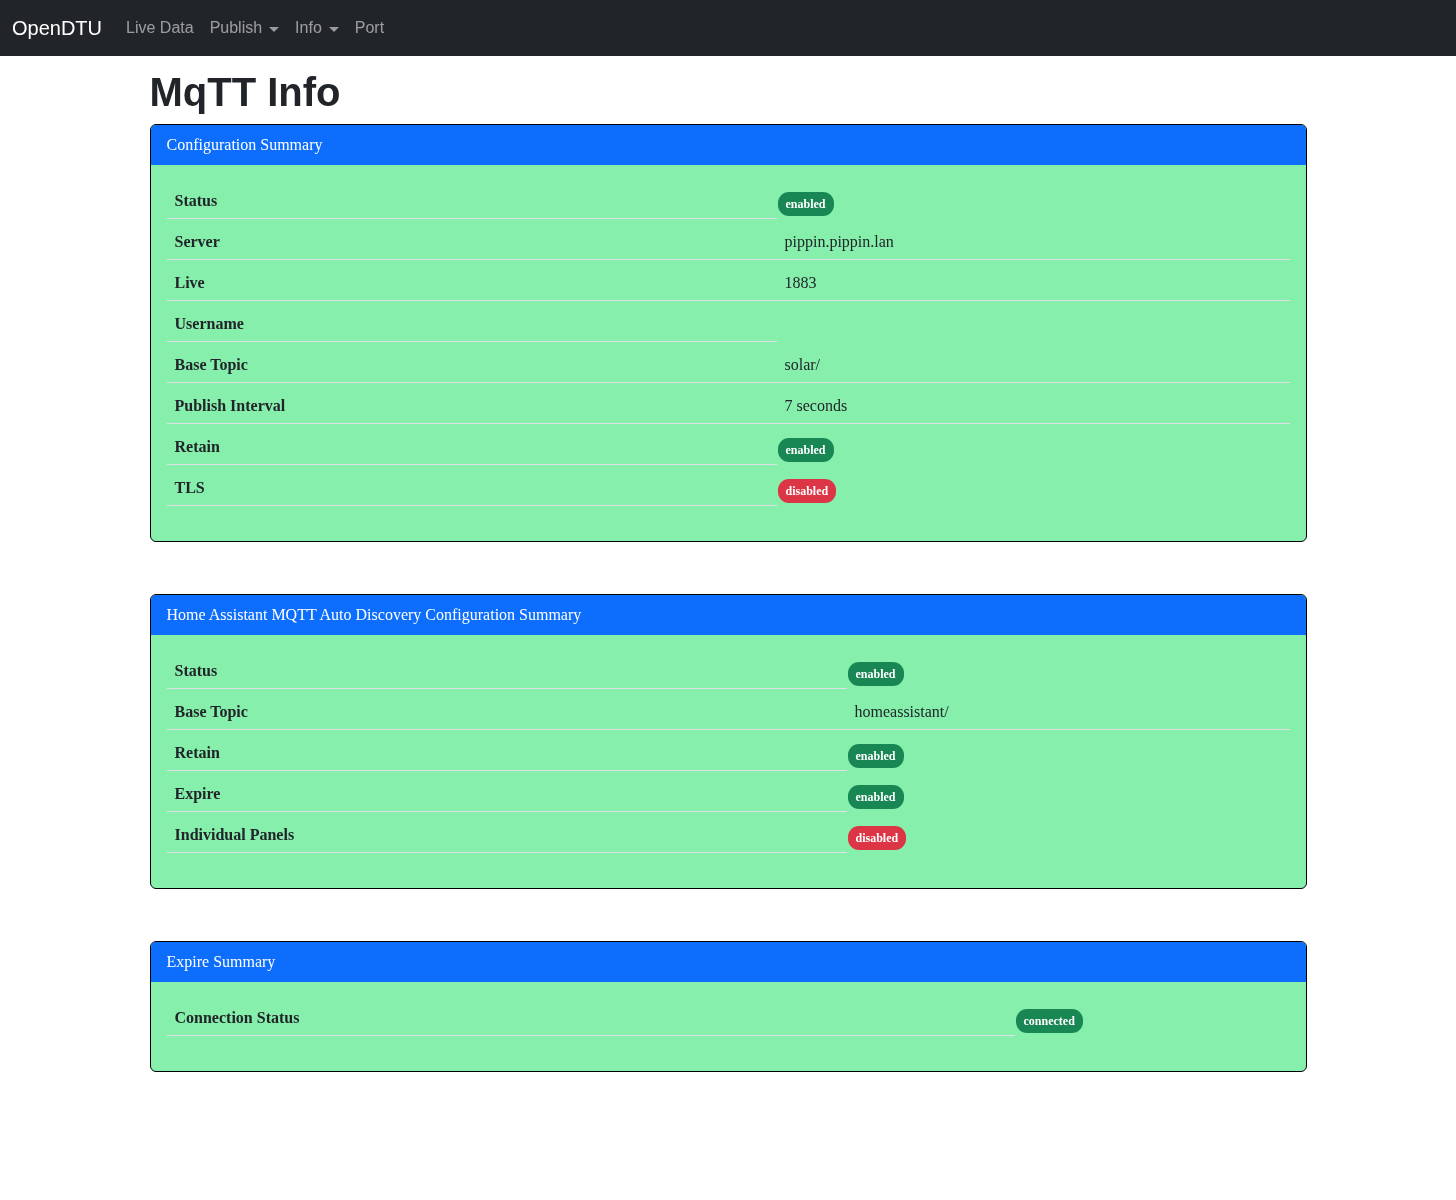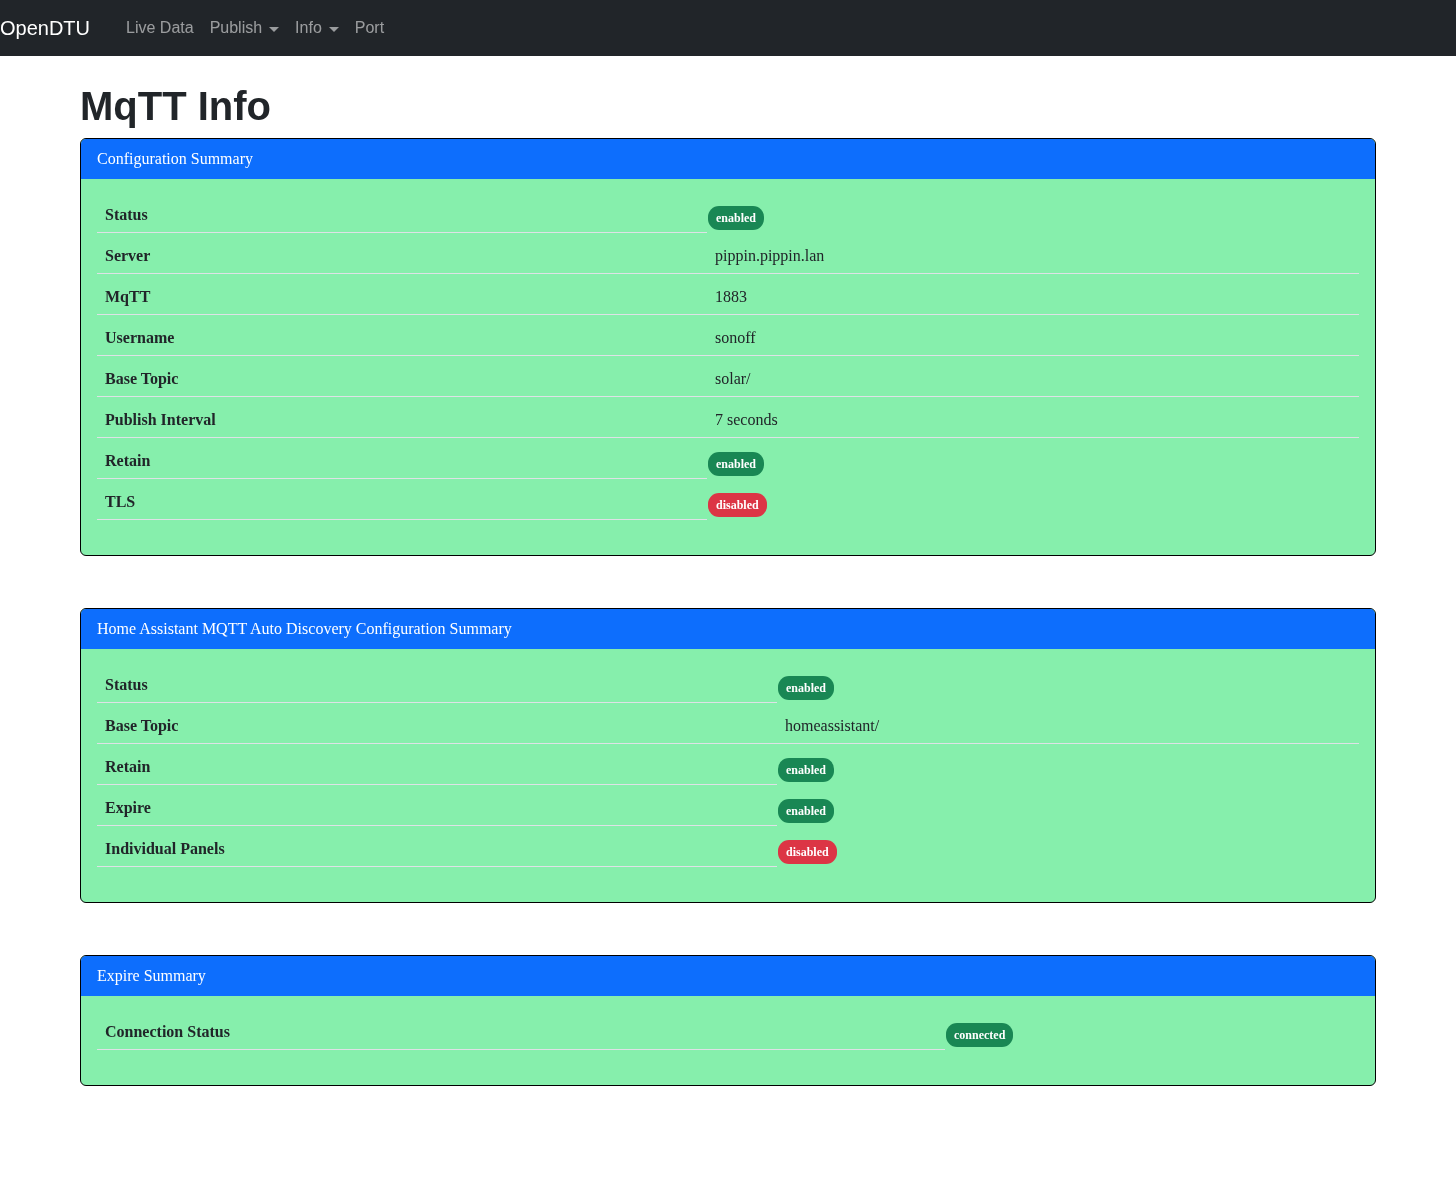--- a/index.html
+++ b/index.html
@@ -12,34 +12,34 @@
     color: #212529;
   }
   .page { width: 1456px; min-height: 1200px; background: #fff; }
 
   
   .navbar {
     height: 56px;
     background: #212529;
     display: flex;
     align-items: center;
-    padding: 0 0;
+    padding: 0 12px;
   }
   .navbar-brand {
     color: #ffffff;
     font-size: 20px;
     margin-right: 16px;
     white-space: nowrap;
     cursor: pointer;
   }
   .nav {
     display: flex;
     align-items: flex-end;
     list-style: none;
-    margin: 12px;
+    margin: 0;
     padding: 0;
   }
   .nav-link {
     display: flex;
     align-items: center;
     padding: 8px;
     color: rgba(255,255,255,0.55);
     font-size: 16px;
     cursor: pointer;
     white-space: nowrap;
@@ -50,23 +50,23 @@
     height: 0;
     margin-left: 7px;
     margin-top: 2px;
     border-top: 5px solid rgba(255,255,255,0.55);
     border-left: 5px solid transparent;
     border-right: 5px solid transparent;
   }
 
   
   .container {
-    width: 1296px;
-    margin: 8px auto;
-    padding-top: 18px;
+    width: 1157px;
+    margin: 0 auto;
+    padding-top: 12px;
   }
   h1.page-title {
     font-size: 40px;
     font-weight: 600;
     line-height: 48px;
     margin: 0 0 8px 0;
     color: #212529;
   }
 
   
@@ -162,27 +162,26 @@
               <span class="badge success">enabled</span>
             </div>
           </div>
 
           <div class="info-row">
             <div class="cell-label">Server</div>
             <div class="cell-value text-cell">pippin.pippin.lan</div>
           </div>
 
           <div class="info-row">
-            <div class="cell-label">MqTT</div>
+            <div class="cell-label">Live</div>
             <div class="cell-value text-cell">1883</div>
           </div>
 
           <div class="info-row">
             <div class="cell-label">Username</div>
-            <div class="cell-value text-cell">sonoff</div>
           </div>
 
           <div class="info-row">
             <div class="cell-label">Base Topic</div>
             <div class="cell-value text-cell">solar/</div>
           </div>
 
           <div class="info-row">
             <div class="cell-label">Publish Interval</div>
             <div class="cell-value text-cell">7 seconds</div>

